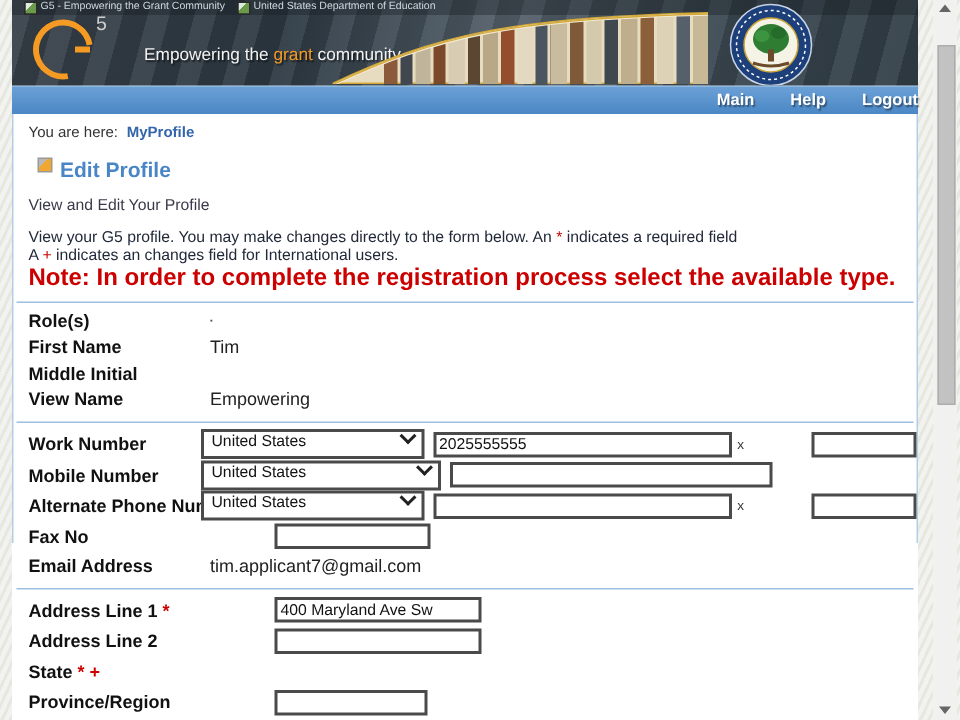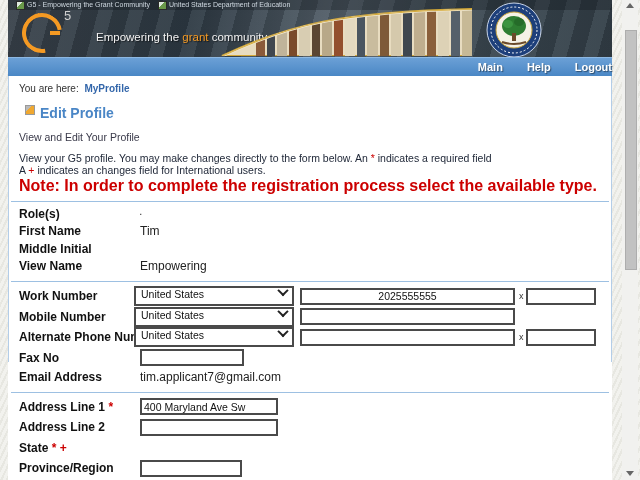--- a/index.html
+++ b/index.html
@@ -53,23 +53,23 @@
   .frow{display:flex;align-items:center;padding-left:10px;}
   .flabel{width:121px;flex:none;font-weight:bold;font-size:12px;color:#111;white-space:nowrap;}
   .fval{font-size:12px;color:#222;}
   .srow{height:17.5px;}
   .crow{height:20.5px;}
 
   .sel{height:16px;border:2px solid #4a4a4a;background:#fff;display:flex;align-items:flex-start;
     justify-content:space-between;padding:0 5px;font-size:10.5px;color:#111;cursor:default;}
   .sel .chev{width:6px;height:6px;border-right:2px solid #222;border-bottom:2px solid #222;
     transform:rotate(45deg) translate(-1px,-1px);flex:none;}
-  .inp{border:2px solid #4a4a4a;height:13px;font-family:inherit;font-size:10.5px;padding:0 2px;color:#111;}
+  .inp{border:2px solid #4a4a4a;height:13px;font-family:inherit;font-size:10.5px;padding:0 2px;color:#111;margin-left:43px;}
   .sel-country{width:146px;margin-left:-6px;}
-  .inp-phone{width:207px;margin-left:6px;text-align:center;}
+  .inp-phone{width:207px;margin-left:6px;}
   .extx{font-size:9px;color:#333;margin:0 2px 0 4px;}
   .inp-ext{width:62px;}
   .roles-mark{font-size:5px;color:#555;}
 
   
   .sbar{position:absolute;right:2px;top:0;width:16px;height:480px;background:#f1f1ef;}
   .sbar .thumb{position:absolute;left:3px;top:30px;width:10px;height:238px;background:#c2c2c2;border:1px solid #adadad;}
   .sbar .up{position:absolute;left:4px;top:3px;width:0;height:0;
     border-left:4px solid transparent;border-right:4px solid transparent;border-bottom:5px solid #666;}
   .sbar .dn{position:absolute;left:4px;bottom:4px;width:0;height:0;

